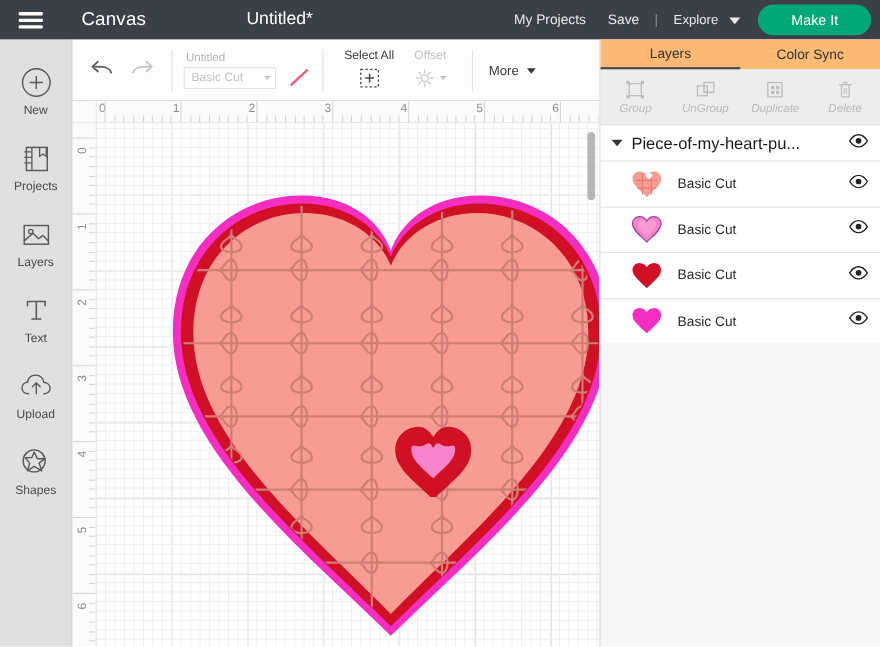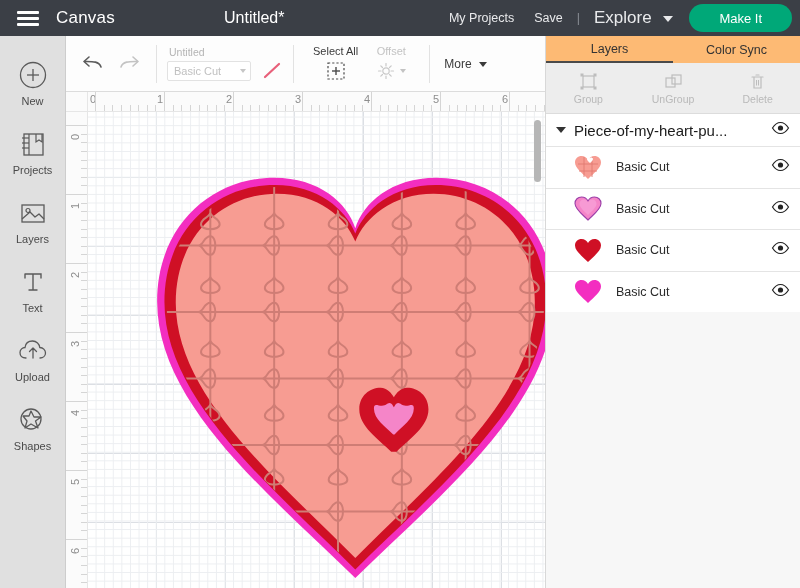--- a/index.html
+++ b/index.html
@@ -6,31 +6,31 @@
   html, body {
     width: 800px; height: 588px;
     font-family: "Liberation Sans", sans-serif;
     background: #fff; overflow: hidden;
   }
   #app { position: relative; width: 800px; height: 588px; }
 
   
   .topbar {
     position: absolute; top: 0; left: 0; width: 800px; height: 36px;
-    background: #3b3f46; display: flex; align-items: center;
+    background: #3b3f46; display: flex; align-items: center; gap: 18px;
   }
   .hamburger { width: 56px; height: 36px; display: flex; flex-direction: column;
     align-items: center; justify-content: center; gap: 3px; cursor: pointer; }
   .hamburger span { display: block; width: 22px; height: 3px; background: #fff; border-radius: 1px; }
   .canvas-title { color: #fff; font-size: 17px; letter-spacing: .2px; }
   .doc-title { position: absolute; left: 224px; color: #fff; font-size: 16px; }
   .top-right { position: absolute; right: 8px; display: flex; align-items: center; gap: 0; }
   .tl { color: #e9eaec; font-size: 12.5px; padding: 0 10px; cursor: pointer; white-space: nowrap; }
   .tsep { color: #888c93; font-size: 12.5px; padding: 0 4px; }
-  .explore { color: #e9eaec; font-size: 17px; padding: 0 6px 0 10px; cursor: pointer; }
+  .explore { color: #e9eaec; font-size: 12px; padding: 0 6px 0 10px; cursor: pointer; }
   .caret-w { display: inline-block; width: 0; height: 0; margin-left: 7px;
     border-left: 5px solid transparent; border-right: 5px solid transparent;
     border-top: 6px solid #e9eaec; vertical-align: middle; }
   .makeit {
     background: #00a878; color: #fff; font-size: 13px; border: none;
     border-radius: 16px; height: 28px; padding: 0 30px; margin-left: 10px; cursor: pointer;
     font-family: "Liberation Sans", sans-serif;
   }
 
   
@@ -114,21 +114,21 @@
   
   .rpanel {
     position: absolute; top: 36px; left: 545px; width: 255px; height: 552px;
     background: #f7f7f7; border-left: 1px solid #d8d8d8;
   }
   .rtabs { display: flex; height: 27px; background: #fdba74; }
   .rtab { flex: 1; display: flex; align-items: center; justify-content: center;
     font-size: 12.5px; color: #333; cursor: pointer; }
   .rtab.active { border-bottom: 2px solid #4a4a4a; }
   .rtools { display: flex; height: 51px; background: #ededed;
-    border-bottom: 1px solid #dcdcdc; }
+    border-bottom: 1px solid #dcdcdc; font-style: italic; }
   .rtool { flex: 1; display: flex; flex-direction: column; align-items: center;
     justify-content: center; gap: 2px; cursor: pointer; }
   .rtool-ico { height: 19px; display: flex; align-items: center; justify-content: center; }
   .rtool-lbl { font-size: 10.5px; color: #b9b9b9; }
 
   .group-hdr { display: flex; align-items: center; height: 32px; padding: 0 10px;
     background: #fff; cursor: pointer; }
   .gh-caret { width: 0; height: 0; margin-right: 8px;
     border-left: 5px solid transparent; border-right: 5px solid transparent;
     border-top: 6px solid #333; }
@@ -512,20 +512,34 @@
           <svg width="19" height="19" viewBox="0 0 19 19">
               <rect x="2" y="6" width="9" height="9" fill="none" stroke="#bdbdbd" stroke-width="1.2"></rect>
               <rect x="8" y="3" width="9" height="9" fill="none" stroke="#bdbdbd" stroke-width="1.2"></rect>
             </svg>
         </div>
         <div class="rtool-lbl">UnGroup</div>
       </div>
       <div class="rtool">
         <div class="rtool-ico">
           <svg width="19" height="19" viewBox="0 0 19 19">
+              <rect x="3" y="3" width="13" height="13" fill="none" stroke="#bdbdbd" stroke-width="1.2"></rect>
+              <g fill="#bdbdbd">
+                <rect x="6" y="6" width="3" height="3"></rect>
+                <rect x="10.5" y="6" width="3" height="3"></rect>
+                <rect x="6" y="10.5" width="3" height="3"></rect>
+                <rect x="10.5" y="10.5" width="3" height="3"></rect>
+              </g>
+            </svg>
+        </div>
+        <div class="rtool-lbl">Duplicate</div>
+      </div>
+      <div class="rtool">
+        <div class="rtool-ico">
+          <svg width="19" height="19" viewBox="0 0 19 19">
               <path d="M4 5 L15 5 M6 5 L6 16 L13 16 L13 5 M8 3 L11 3" fill="none" stroke="#bdbdbd" stroke-width="1.2" stroke-linecap="round"></path>
               <line x1="8.5" y1="8" x2="8.5" y2="13.5" stroke="#bdbdbd" stroke-width="1"></line>
               <line x1="10.5" y1="8" x2="10.5" y2="13.5" stroke="#bdbdbd" stroke-width="1"></line>
             </svg>
         </div>
         <div class="rtool-lbl">Delete</div>
       </div>
     </div>
 
     <div class="group-hdr">

